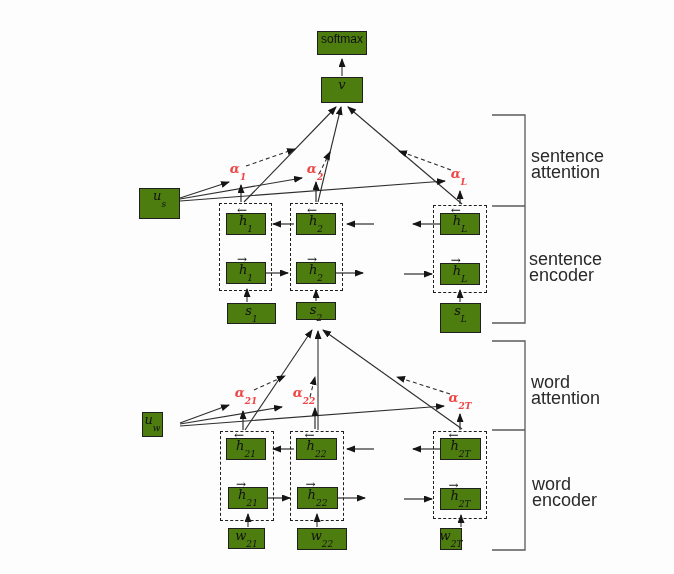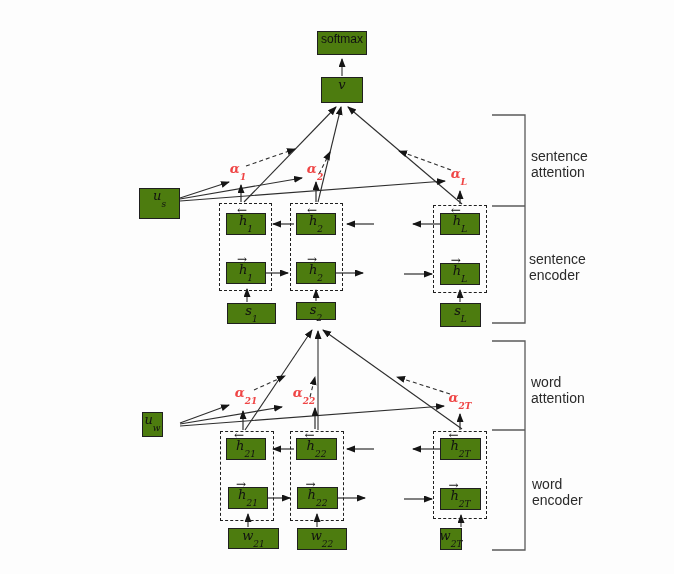--- a/index.html
+++ b/index.html
@@ -10,21 +10,21 @@
        display:flex;align-items:flex-start;justify-content:center;}
   .dbox{position:absolute;box-sizing:border-box;border:1.6px dashed #1f1f1f;}
   .sans{font-family:"Liberation Sans",sans-serif;font-size:12px;color:#111;}
   .math{font-family:"DejaVu Serif",serif;font-style:italic;font-size:13px;color:#111;
         position:relative;display:inline-block;line-height:1;}
   .math sub{font-size:9px;font-style:italic;position:relative;top:3px;letter-spacing:0;}
   .ov{position:absolute;left:-2px;top:-10px;font-style:normal;font-size:12px;line-height:1;color:#111;}
   .alpha{position:absolute;transform:translate(-50%,-50%);font-family:"DejaVu Serif",serif;
          font-style:italic;font-size:13px;color:#ef4444;white-space:nowrap;line-height:1;font-weight:bold;}
   .alpha sub{font-size:9px;position:relative;top:3px;}
-  .sideL{position:absolute;font-family:"Liberation Sans",sans-serif;font-size:14px;
+  .sideL{position:absolute;font-family:"Liberation Sans",sans-serif;font-size:18px;
          line-height:16px;color:#2a2a2a;white-space:nowrap;}
   .sideL span{display:block;}
 </style>
 </head>
 <body>
 
 <div class="stage">
 
   <svg class="wires" viewBox="0 0 674 574">
     <defs>
@@ -146,21 +146,21 @@
   <div class="box" style="left:440px;top:263px;width:40px;height:22px">
     <span class="math"><span class="ov">→</span><span>h</span><sub>L</sub></span>
   </div>
 
   <div class="box" style="left:227px;top:303px;width:49px;height:21px">
     <span class="math"><span>s</span><sub>1</sub></span>
   </div>
   <div class="box" style="left:296px;top:302px;width:40px;height:18px">
     <span class="math"><span>s</span><sub>2</sub></span>
   </div>
-  <div class="box" style="left:440px;top:303px;width:41px;height:24px">
+  <div class="box" style="left:440px;top:303px;width:41px;height:30px">
     <span class="math"><span>s</span><sub>L</sub></span>
   </div>
 
   <div class="box" style="left:142px;top:412px;width:21px;height:25px">
     <span class="math"><span>u</span><sub>w</sub></span>
   </div>
   <div class="alpha" style="left:246px;top:394px"><span>α</span><sub>21</sub></div>
   <div class="alpha" style="left:304px;top:394px"><span>α</span><sub>22</sub></div>
   <div class="alpha" style="left:460px;top:399px"><span>α</span><sub>2T</sub></div>
 
@@ -181,21 +181,21 @@
   <div class="box" style="left:228px;top:487px;width:40px;height:22px">
     <span class="math"><span class="ov">→</span><span>h</span><sub>21</sub></span>
   </div>
   <div class="box" style="left:297px;top:487px;width:41px;height:22px">
     <span class="math"><span class="ov">→</span><span>h</span><sub>22</sub></span>
   </div>
   <div class="box" style="left:440px;top:488px;width:41px;height:22px">
     <span class="math"><span class="ov">→</span><span>h</span><sub>2T</sub></span>
   </div>
 
-  <div class="box" style="left:228px;top:528px;width:51px;height:21px">
+  <div class="box" style="left:228px;top:528px;width:37px;height:21px">
     <span class="math"><span>w</span><sub>21</sub></span>
   </div>
   <div class="box" style="left:297px;top:528px;width:50px;height:22px">
     <span class="math"><span>w</span><sub>22</sub></span>
   </div>
   <div class="box" style="left:440px;top:528px;width:22px;height:22px">
     <span class="math"><span>w</span><sub>2T</sub></span>
   </div>
 
   <div class="sideL" style="left:531px;top:148px">

